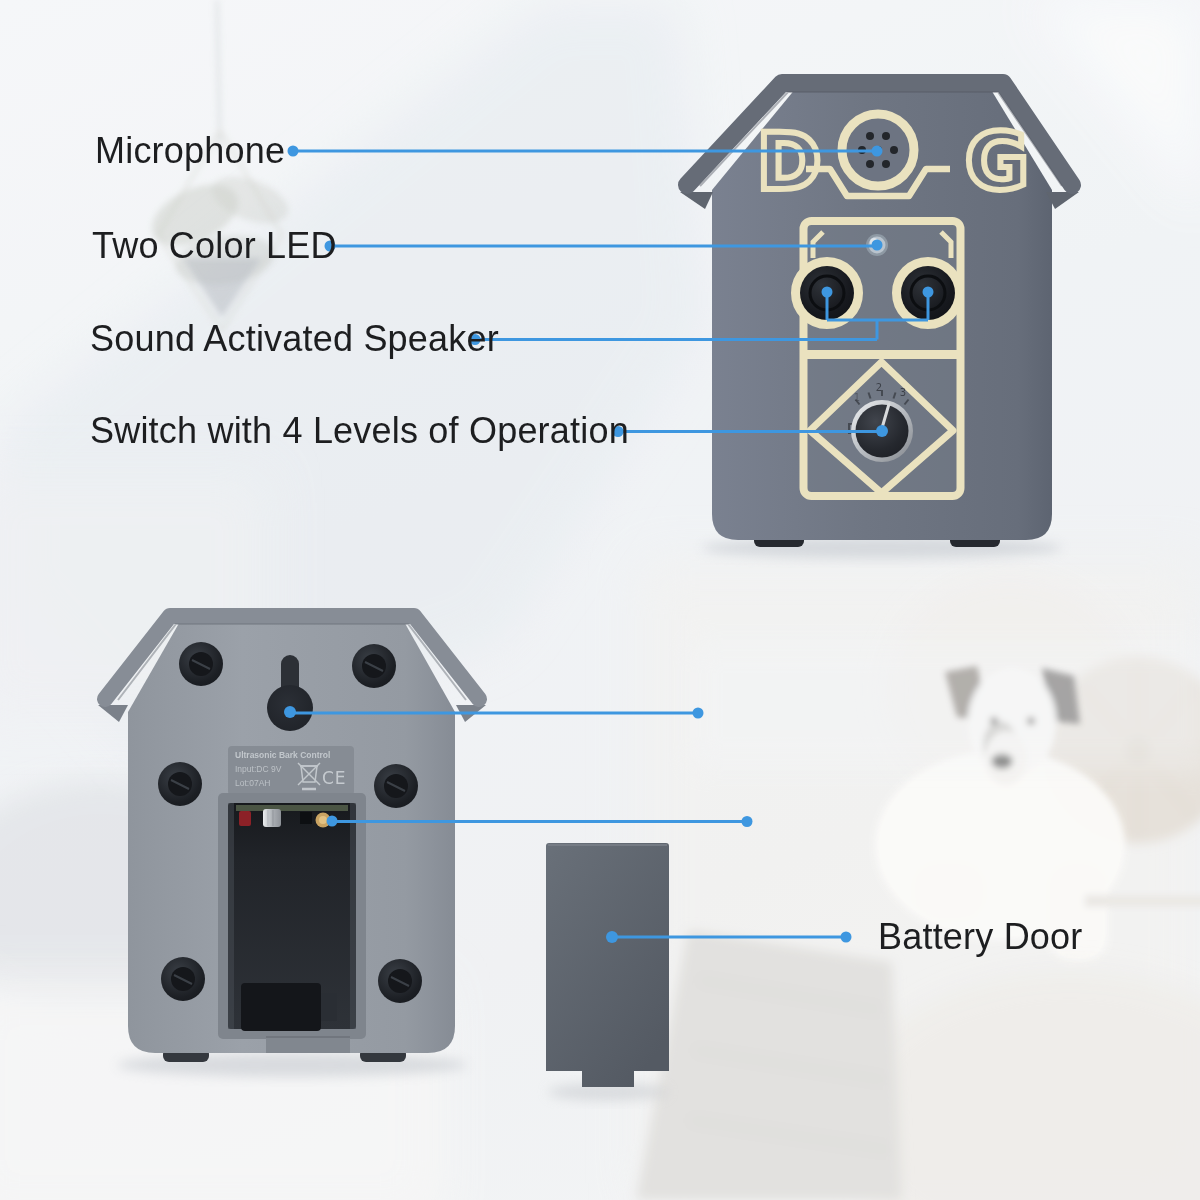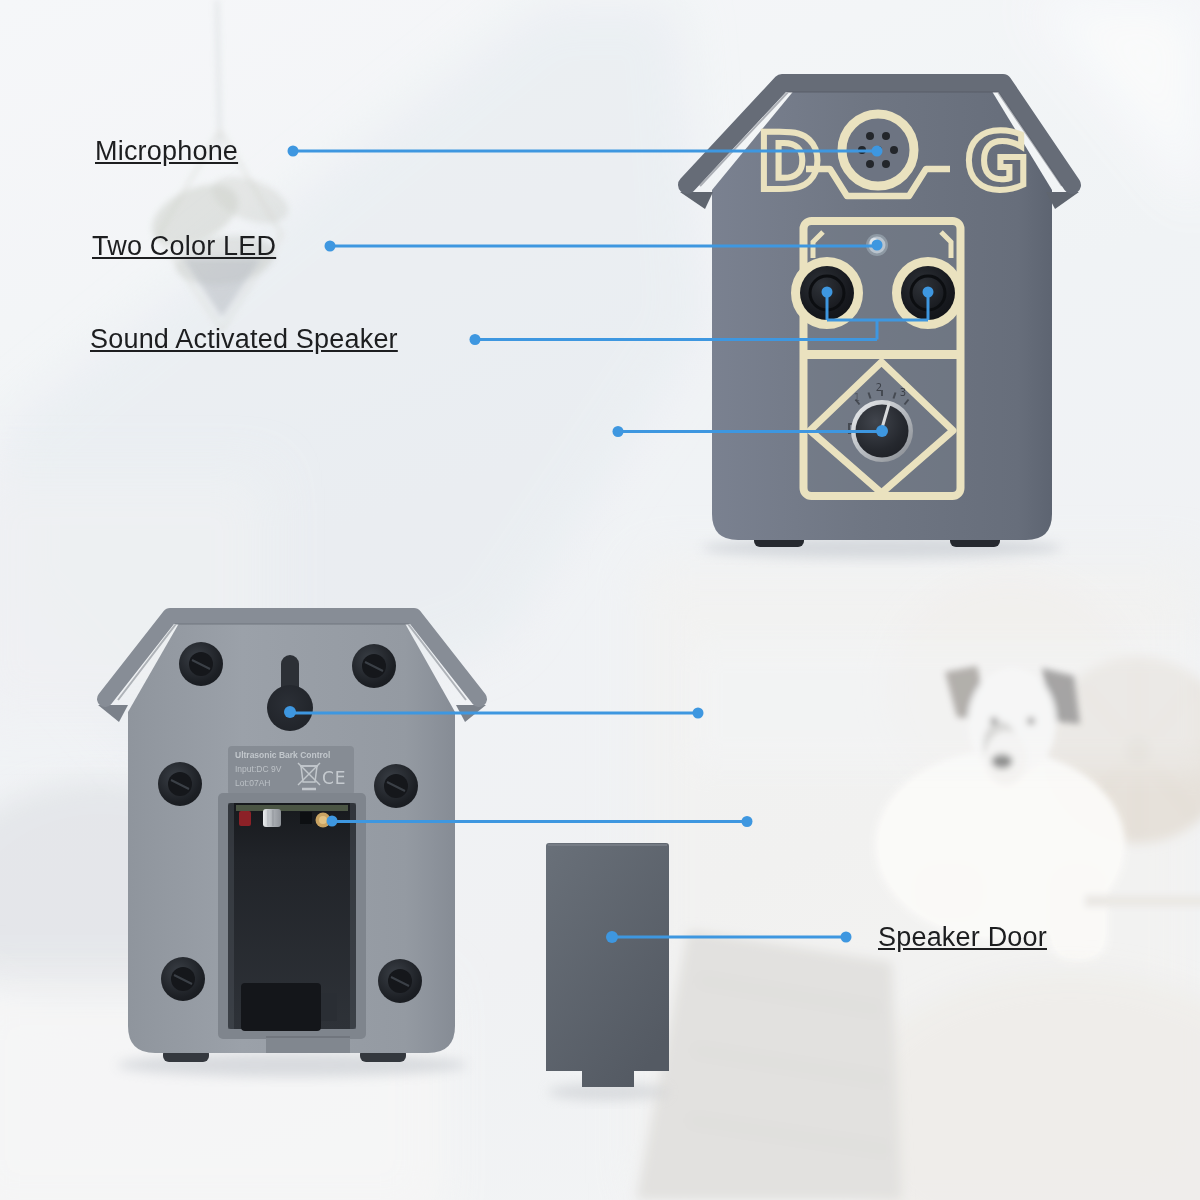--- a/index.html
+++ b/index.html
@@ -4,27 +4,26 @@
 <style>
   html,body{margin:0;padding:0;background:#e9ecef;}
   .stage{
     position:relative;width:1200px;height:1200px;overflow:hidden;
     font-family:"Liberation Sans",sans-serif;
     background:linear-gradient(160deg,#f4f6f8 0%,#eef1f4 40%,#edeff1 70%,#f2f3f4 100%);
   }
   .stage svg{position:absolute;left:0;top:0;}
   .callout-label{
     position:absolute;
-    font-size:27px;
+    font-size:36px;
     line-height:38px;
     color:#1d1e20;
     letter-spacing:.2px;
     white-space:nowrap;
     z-index:5;
-    text-decoration:underline;
   }
 </style>
 </head>
 <body>
 
 <div class="stage">
 
 <svg width="1200" height="1200" viewBox="0 0 1200 1200">
   <defs>
     <filter id="b3" x="-30%" y="-30%" width="160%" height="160%">
@@ -366,15 +365,16 @@
       <line x1="612" y1="937" x2="846" y2="937"></line>
           <circle cx="612" cy="937" r="6" stroke="none"></circle>
           <circle cx="846" cy="937" r="5.5" stroke="none"></circle>
     </g>
   </g>
 </svg>
 
 <div class="callout-label" style="left:95px;top:132px">Microphone</div>
 <div class="callout-label" style="left:92px;top:227px">Two Color LED</div>
 <div class="callout-label" style="left:90px;top:320px">Sound Activated Speaker</div>
-<div class="callout-label" style="left:878px;top:918px">Speaker Door</div>
+<div class="callout-label" style="left:90px;top:412px">Switch with 4 Levels of Operation</div>
+<div class="callout-label" style="left:878px;top:918px">Battery Door</div>
 
 </div>
 
 </body></html>

